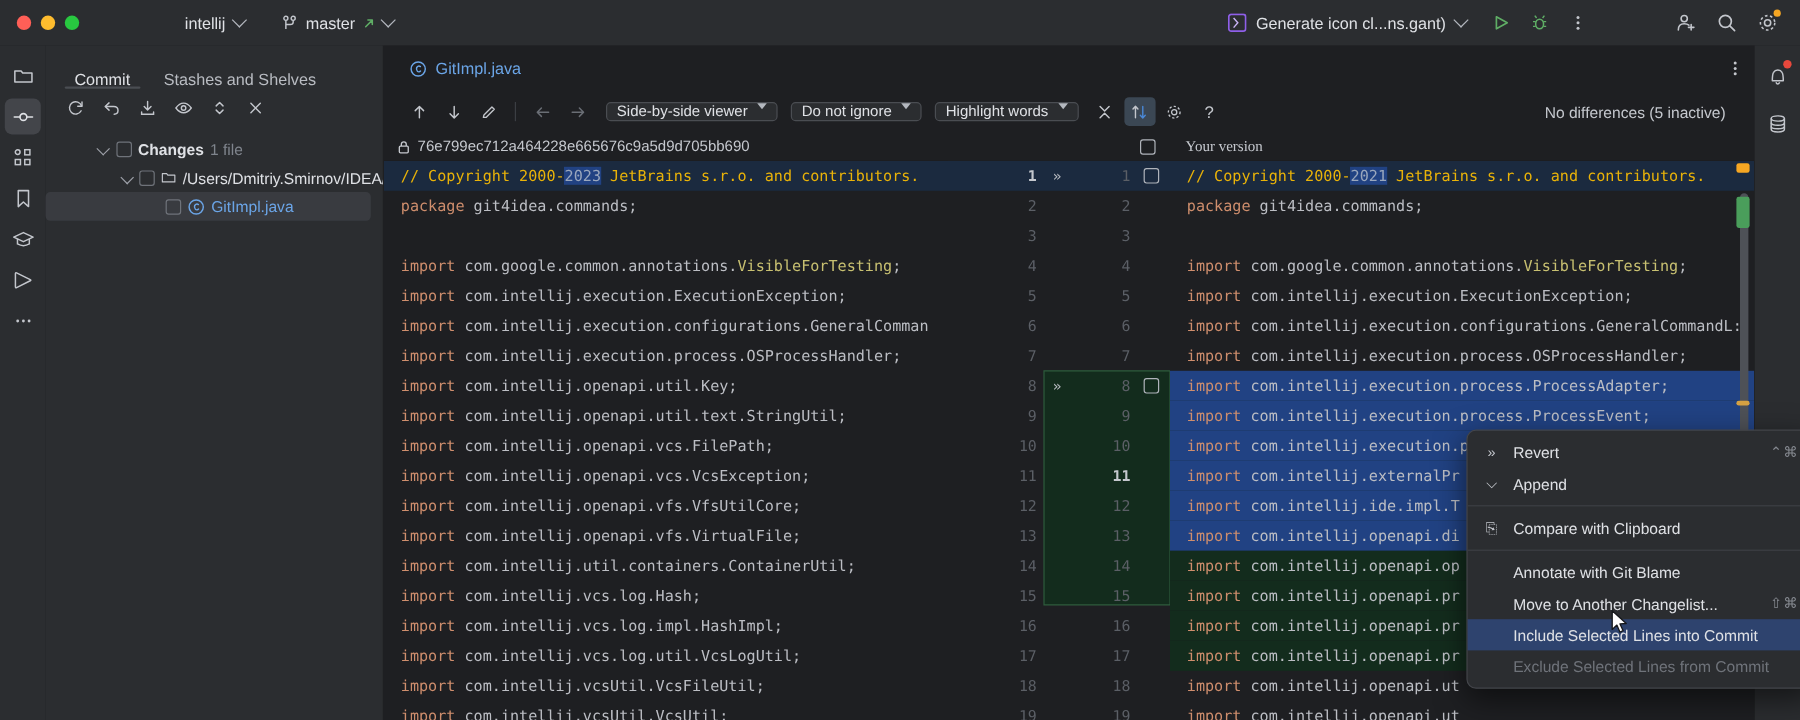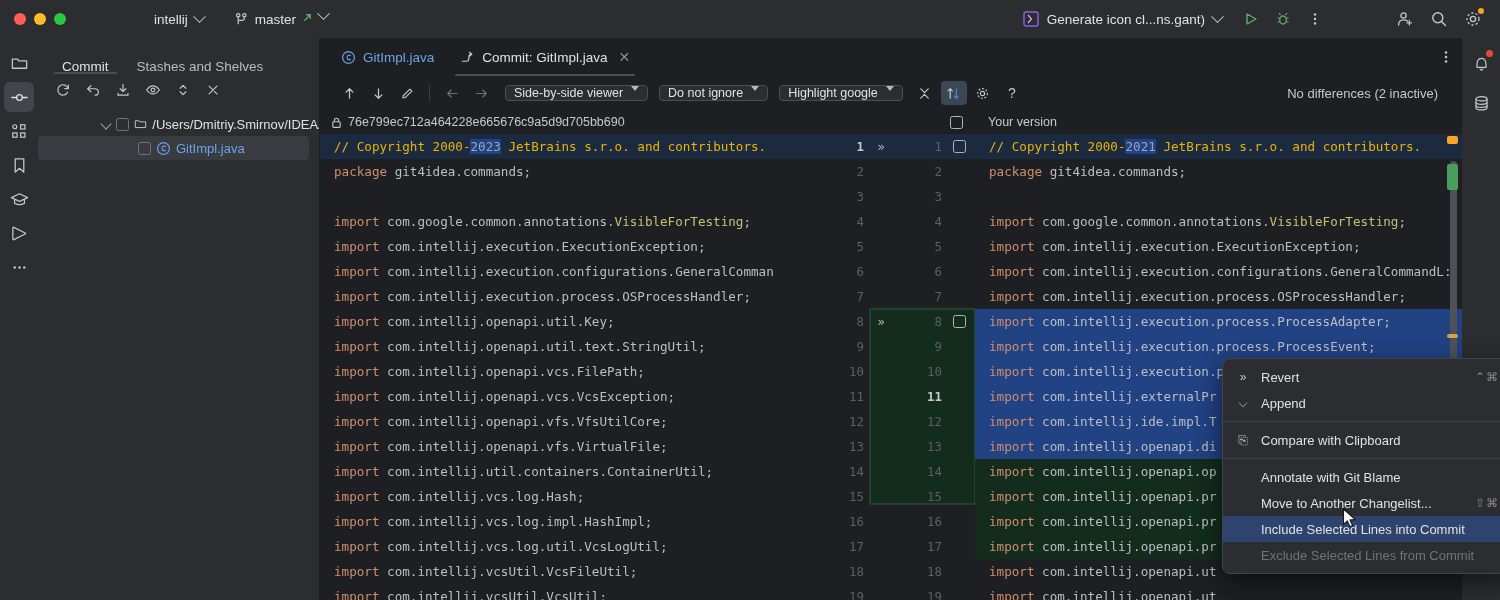--- a/index.html
+++ b/index.html
@@ -16,21 +16,21 @@
   
   .titlebar {
     position:absolute; left:0; top:0; width:1500px; height:38px;
     background:#2b2d30; display:flex; align-items:center;
   }
   .traffic { display:flex; gap:8px; padding-left:14px; align-items:center; }
   .tl { width:12px; height:12px; border-radius:50%; }
   .tl.red{background:#ff5f57;} .tl.yel{background:#febc2e;} .tl.grn{background:#28c840;}
   .tb-proj { margin-left:42px; display:flex; align-items:center; gap:7px; cursor:default; }
   .tb-proj .nm { font-size:13.5px; color:#dfe1e5;margin-left:46px; }
-  .tb-branch { margin-left:30px; display:flex; gap:6px; }
+  .tb-branch { margin-left:30px; display:flex; align-items:center; gap:6px; }
   .tb-branch .nm { font-size:13.5px; color:#dfe1e5; }
   .chev { display:inline-block; width:9px; height:9px; border-right:1.4px solid #b4b8bf;
           border-bottom:1.4px solid #b4b8bf; transform:rotate(45deg) translate(-2px,-2px); }
   .tb-spacer { flex:1; }
   .runcfg { display:flex; align-items:center; gap:8px; }
   .runcfg .cfgname { font-size:13.5px; color:#dfe1e5; }
   .tbicons { display:flex; align-items:center; gap:2px; }
   .ticon { width:30px; height:30px; display:flex; align-items:center; justify-content:center; border-radius:5px; cursor:default; }
   .tbright { display:flex; align-items:center; gap:4px; padding-right:12px; }
 
@@ -89,21 +89,21 @@
     height:16px; border:1px solid #4a4d52; border-radius:4px; background:#2b2d30;
     display:flex; align-items:flex-start; gap:8px; padding:0 8px; font-size:12.5px; color:#dfe1e5; cursor:default;
   }
   .combo .cc { width:0;height:0;border-left:4px solid transparent;border-right:4px solid transparent;border-top:5px solid #b4b8bf; }
   .nodiff { margin-left:auto; font-size:13px; color:#c5c8ce; padding-right:14px; }
 
   
   .dhead { height:24px; display:flex; align-items:center; font-size:12.5px; color:#c5c8ce; }
   .dhead-l { width:470px; display:flex; align-items:center; gap:5px; padding-left:10px; overflow:hidden; white-space:nowrap; }
   .dhead-mid { width:185px; display:flex; align-items:center; justify-content:flex-end; padding-right:12px; }
-  .dhead-r { flex:1; padding-left:13px; }
+  .dhead-r { flex:1; padding-left:13px;font-family:Liberation Serif, serif; }
 
   
   .panes { position:relative; height:470px; display:flex; overflow:hidden; }
   .pane { position:relative; overflow:hidden; background:#1e1f22; }
   .pane-l { width:470px; }
   .gutter { width:185px; position:relative; background:#1e1f22; }
   .pane-r { flex:1; }
 
   .code { font-family:"DejaVu Sans Mono","Liberation Mono",monospace; font-size:12.6px; line-height:25px; white-space:pre; }
   .ln { height:25px; padding-left:14px; white-space:pre; position:relative; }
@@ -341,20 +341,26 @@
         </svg>
       </div>
       <div class="cp-tb-btn">
         <svg width="16" height="16" viewBox="0 0 18 18">
           <path d="M4.6 4.6 L13.4 13.4 M13.4 4.6 L4.6 13.4" stroke="#c3c6cc" stroke-width="1.35" stroke-linecap="round"></path>
         </svg>
       </div>
     </div>
 
     <div class="cp-tree">
+      <div class="tr-row tr-ind1">
+        <span class="tw"></span>
+        <span class="cbx"></span>
+        <span class="tr-lbl bold">Changes</span>
+        <span class="tr-lbl dim">1 file</span>
+      </div>
       <div class="tr-row tr-ind2">
         <span class="tw"></span>
         <span class="cbx"></span>
         <svg width="14" height="14" viewBox="0 0 16 16">
           <path d="M1.6 4 H6 L7.2 5.4 H14.4 V12.4 H1.6 Z" fill="none" stroke="#c3c6cc" stroke-width="1.2" stroke-linejoin="round"></path>
         </svg>
         <span class="tr-lbl">/Users/Dmitriy.Smirnov/IDEA/in</span>
       </div>
       <div class="tr-row tr-ind3 sel" style="margin:0 10px 0 0;border-radius:4px;">
         <span class="cbx"></span>
@@ -370,28 +376,20 @@
   <div class="diff">
 
     <div class="dtabs">
       <div class="dtab">
         <svg width="15" height="15" viewBox="0 0 16 16">
           <circle cx="8" cy="8" r="6.3" fill="none" stroke="#6ba5e7" stroke-width="1.3"></circle>
           <path d="M10 5.9 Q8.9 5 7.7 5.6 Q6.1 6.4 6.6 8.6 Q7 10.6 8.7 10.5 Q9.6 10.4 10.1 9.8" fill="none" stroke="#6ba5e7" stroke-width="1.2" stroke-linecap="round"></path>
         </svg>
         <span style="color:#6ba5e7;">GitImpl.java</span>
       </div>
-      <div class="dtab sel">
-        <svg width="15" height="15" viewBox="0 0 16 16">
-          <path d="M2.5 12 H7 Q9.5 12 9.5 8 Q9.5 4.5 12 4.5" fill="none" stroke="#c3c6cc" stroke-width="1.3" stroke-linecap="round"></path>
-          <path d="M10 2.4 L12.6 4.6 L10 6.6" fill="none" stroke="#c3c6cc" stroke-width="1.3" stroke-linecap="round" stroke-linejoin="round"></path>
-        </svg>
-        <span>Commit: GitImpl.java</span>
-        <span class="xx">✕</span>
-      </div>
       <div class="dtabs-right">
         <svg width="16" height="16" viewBox="0 0 16 16">
           <circle cx="8" cy="3.5" r="1.25" fill="#c3c6cc"></circle>
             <circle cx="8" cy="8" r="1.25" fill="#c3c6cc"></circle>
             <circle cx="8" cy="12.5" r="1.25" fill="#c3c6cc"></circle>
         </svg>
       </div>
     </div>
 
     <div class="dtoolbar">
@@ -423,21 +421,21 @@
       </div>
       <div class="combo" style="margin-left:8px;">
         <span>Side-by-side viewer</span>
         <span class="cc"></span>
       </div>
       <div class="combo" style="margin-left:8px;">
         <span>Do not ignore</span>
         <span class="cc"></span>
       </div>
       <div class="combo" style="margin-left:8px;">
-        <span>Highlight google</span>
+        <span>Highlight words</span>
         <span class="cc"></span>
       </div>
       <div class="tbtn" style="margin-left:6px;">
         <svg width="15" height="15" viewBox="0 0 16 16">
           <path d="M4 3 L8 7 L12 3 M4 13 L8 9 L12 13" fill="none" stroke="#c3c6cc" stroke-width="1.3" stroke-linecap="round" stroke-linejoin="round"></path>
         </svg>
       </div>
       <div class="tbtn on">
         <svg width="15" height="15" viewBox="0 0 16 16">
           <path d="M4.5 13 V3 M2.3 5.2 L4.5 2.8 L6.7 5.2" fill="none" stroke="#c3c6cc" stroke-width="1.25" stroke-linecap="round" stroke-linejoin="round"></path>
@@ -446,21 +444,21 @@
       </div>
       <div class="tbtn">
         <svg width="15" height="15" viewBox="0 0 16 16">
           <circle cx="8" cy="8" r="2.3" fill="none" stroke="#c3c6cc" stroke-width="1.2"></circle>
           <circle cx="8" cy="8" r="5.2" fill="none" stroke="#c3c6cc" stroke-width="1.2" stroke-dasharray="2 1.9"></circle>
         </svg>
       </div>
       <div class="tbtn">
         <span style="font-size:14px;color:#c3c6cc;">?</span>
       </div>
-      <div class="nodiff">No differences (2 inactive)</div>
+      <div class="nodiff">No differences (5 inactive)</div>
     </div>
 
     <div class="dhead">
       <div class="dhead-l">
         <svg width="13" height="13" viewBox="0 0 14 14">
           <rect x="3" y="6.2" width="8" height="6" rx="1" fill="none" stroke="#c5c8ce" stroke-width="1.2"></rect>
           <path d="M4.8 6.2 V4.6 Q4.8 2.4 7 2.4 Q9.2 2.4 9.2 4.6 V6.2" fill="none" stroke="#c5c8ce" stroke-width="1.2"></path>
         </svg>
         <span>76e799ec712a464228e665676c9a5d9d705bb690</span>
       </div>

